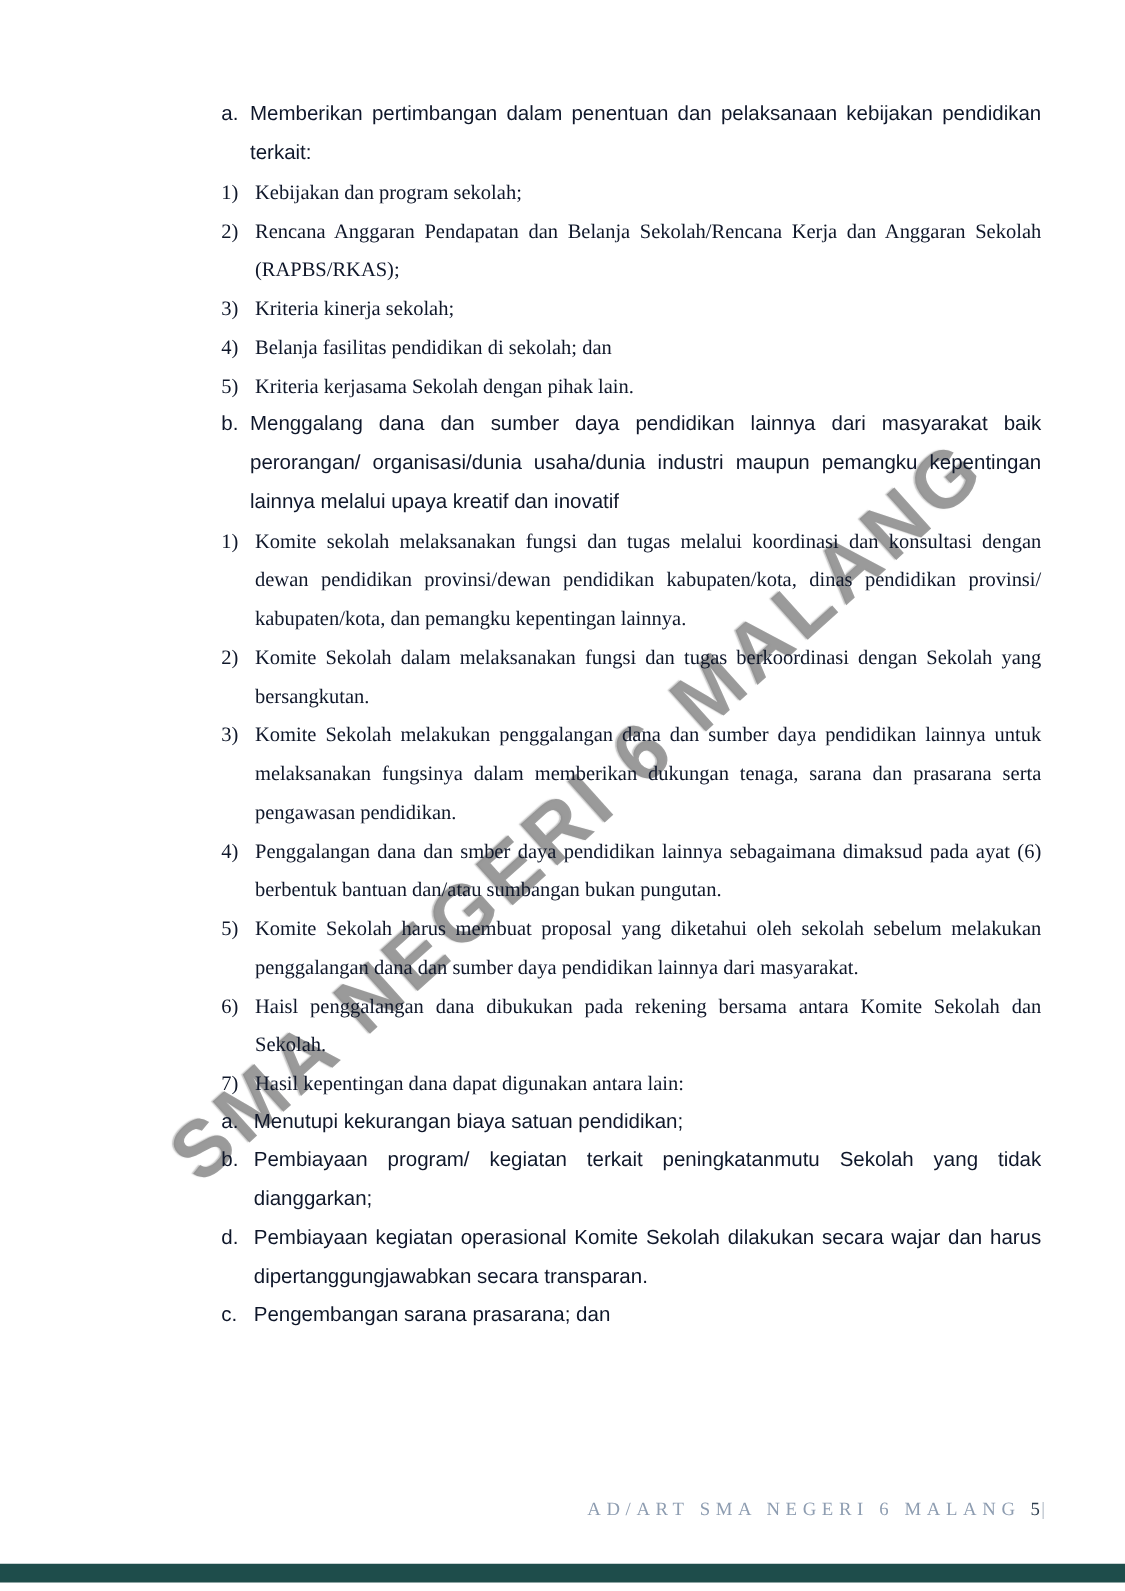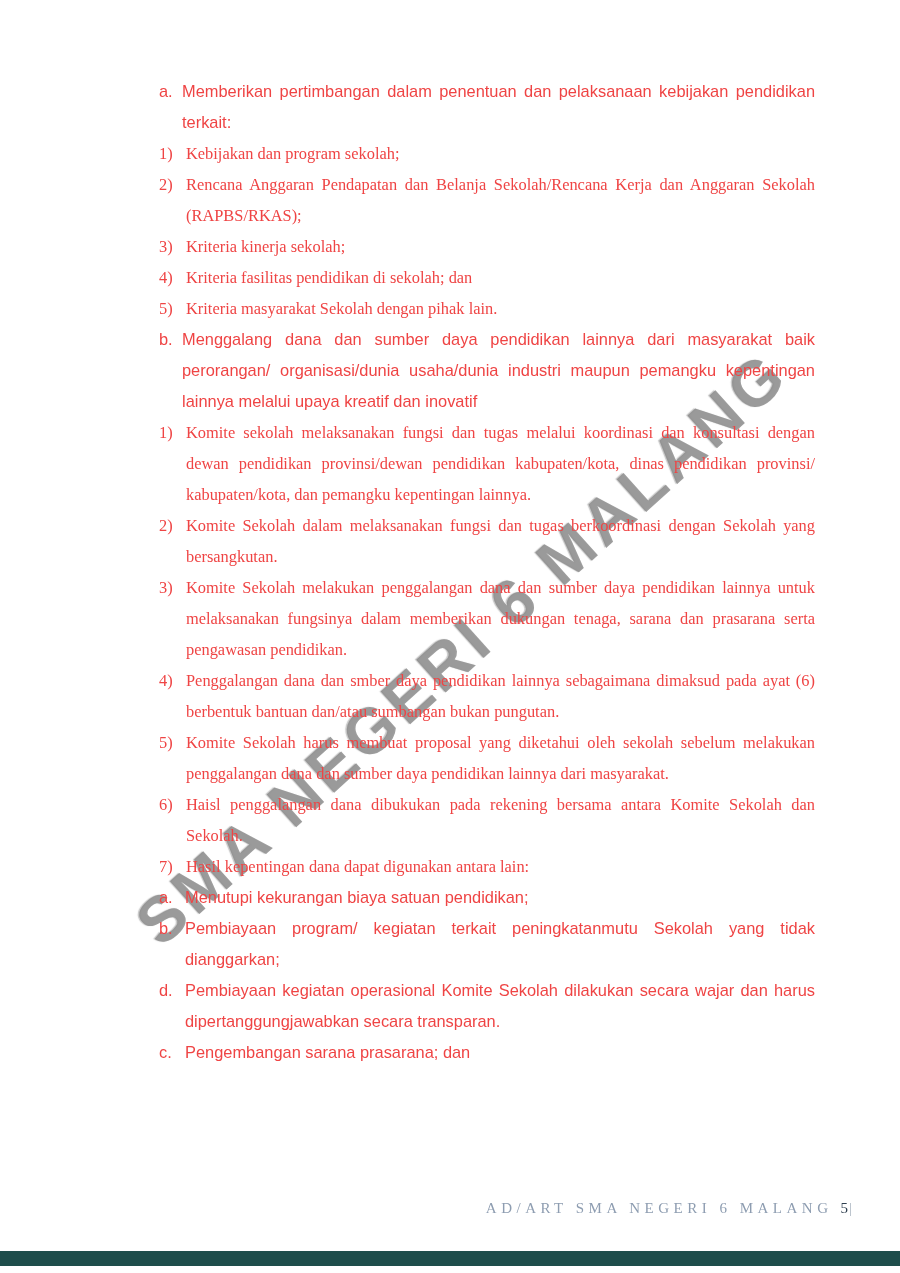--- a/index.html
+++ b/index.html
@@ -11,34 +11,34 @@
   .watermark {
     position:absolute; left:462px; top:648px;
     transform:translate(-50%,-50%) rotate(-42deg);
     font-size:64px; font-weight:bold; letter-spacing:5px; white-space:nowrap;
     color:rgba(137,137,137,0.82);
     text-shadow:1px 1px 1px rgba(255,255,255,0.55), -1px -1px 1px rgba(90,90,90,0.35);
     z-index:1; user-select:none;
   }
   
   .content {
-    position:absolute; left:159px; top:76px; width:656px; z-index:2;
-    font-size:16.4px; line-height:31px; color:#ef4444;
+    position:absolute; left:177px; top:76px; width:656px; z-index:2;
+    font-size:16.4px; line-height:31px; color:#0f172a;
   }
   .content p { margin:0; text-align:justify; }
   .lvl1 { padding-left:23px; text-indent:-23px; }
   .lvl2 { margin-left:30px; padding-left:27px; text-indent:-27px;font-family:Liberation Serif, serif; }
   .lvl3 { margin-left:59px; padding-left:26px; text-indent:-26px; }
   .marker { display:inline-block; text-indent:0; }
   .lvl1 .marker { width:23px; }
   .lvl2 .marker { width:27px; }
   .lvl3 .marker { width:26px; }
   
   .footer {
-    position:absolute; top:1200px; right:48px; z-index:2;
+    position:absolute; top:1200px; right:64px; z-index:2;
     font-family:"Liberation Serif","DejaVu Serif",serif;
     font-size:15px; letter-spacing:4.5px; color:#8e9db1; white-space:nowrap;
   }
   .footer .page-num { color:#2e3e4e; margin-left:8px; letter-spacing:1px; }
   .footer .pipe { color:#aab4c0; letter-spacing:0; }
   
   .bottom-bar {
     position:absolute; left:0; bottom:7px; width:900px; height:15px; z-index:2;
   }
 </style>
@@ -47,22 +47,22 @@
 
 <div class="page">
 
   <div class="watermark">SMA NEGERI 6 MALANG</div>
 
   <div class="content" id="content">
       <p class="lvl1"><span class="marker">a.</span><span>Memberikan pertimbangan dalam penentuan dan pelaksanaan kebijakan pendidikan terkait:</span></p>
       <p class="lvl2"><span class="marker">1)</span><span>Kebijakan dan program sekolah;</span></p>
       <p class="lvl2"><span class="marker">2)</span><span>Rencana Anggaran Pendapatan dan Belanja Sekolah/Rencana Kerja dan Anggaran Sekolah (RAPBS/RKAS);</span></p>
       <p class="lvl2"><span class="marker">3)</span><span>Kriteria kinerja sekolah;</span></p>
-      <p class="lvl2"><span class="marker">4)</span><span>Kriteria fasilitas pendidikan di sekolah; dan</span></p>
-      <p class="lvl2"><span class="marker">5)</span><span>Kriteria masyarakat Sekolah dengan pihak lain.</span></p>
+      <p class="lvl2"><span class="marker">4)</span><span>Belanja fasilitas pendidikan di sekolah; dan</span></p>
+      <p class="lvl2"><span class="marker">5)</span><span>Kriteria kerjasama Sekolah dengan pihak lain.</span></p>
       <p class="lvl1"><span class="marker">b.</span><span>Menggalang dana dan sumber daya pendidikan lainnya dari masyarakat baik perorangan/ organisasi/dunia usaha/dunia industri maupun pemangku kepentingan lainnya melalui upaya kreatif dan inovatif</span></p>
       <p class="lvl2"><span class="marker">1)</span><span>Komite sekolah melaksanakan fungsi dan tugas melalui koordinasi dan konsultasi dengan dewan pendidikan provinsi/dewan pendidikan kabupaten/kota, dinas pendidikan provinsi/ kabupaten/kota, dan pemangku kepentingan lainnya.</span></p>
       <p class="lvl2"><span class="marker">2)</span><span>Komite Sekolah dalam melaksanakan fungsi dan tugas berkoordinasi dengan Sekolah yang bersangkutan.</span></p>
       <p class="lvl2"><span class="marker">3)</span><span>Komite Sekolah melakukan penggalangan dana dan sumber daya pendidikan lainnya untuk melaksanakan fungsinya dalam memberikan dukungan tenaga, sarana dan prasarana serta pengawasan pendidikan.</span></p>
       <p class="lvl2"><span class="marker">4)</span><span>Penggalangan dana dan smber daya pendidikan lainnya sebagaimana dimaksud pada ayat (6) berbentuk bantuan dan/atau sumbangan bukan pungutan.</span></p>
       <p class="lvl2"><span class="marker">5)</span><span>Komite Sekolah harus membuat proposal yang diketahui oleh sekolah sebelum melakukan penggalangan dana dan sumber daya pendidikan lainnya dari masyarakat.</span></p>
       <p class="lvl2"><span class="marker">6)</span><span>Haisl penggalangan dana dibukukan pada rekening bersama antara Komite Sekolah dan Sekolah.</span></p>
       <p class="lvl2"><span class="marker">7)</span><span>Hasil kepentingan dana dapat digunakan antara lain:</span></p>
       <p class="lvl3"><span class="marker">a.</span><span>Menutupi kekurangan biaya satuan pendidikan;</span></p>
       <p class="lvl3"><span class="marker">b.</span><span>Pembiayaan program/ kegiatan terkait peningkatanmutu Sekolah yang tidak dianggarkan;</span></p>

